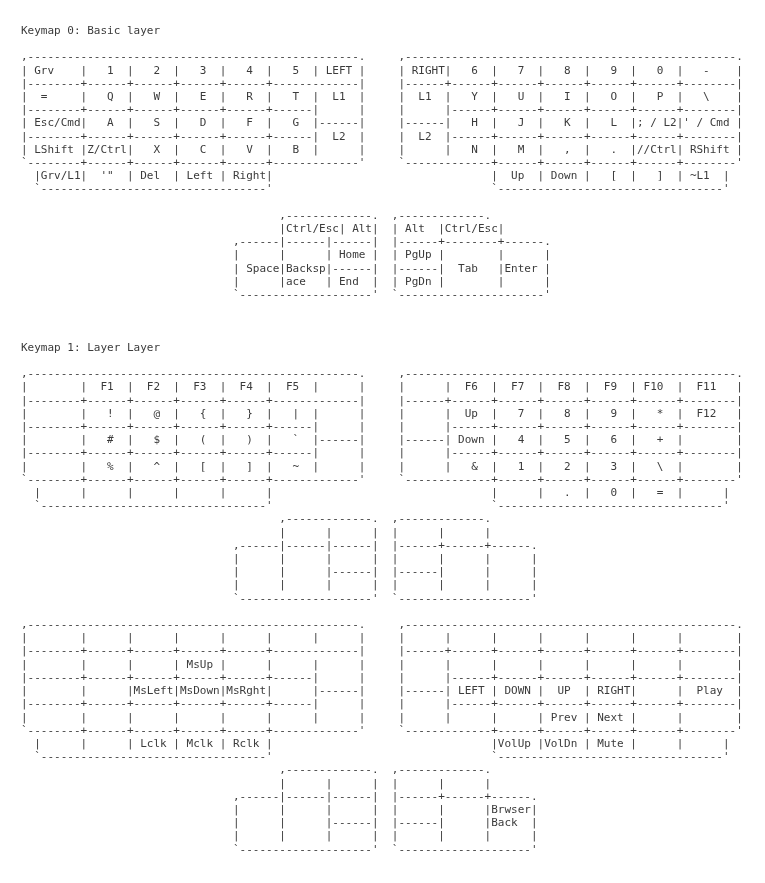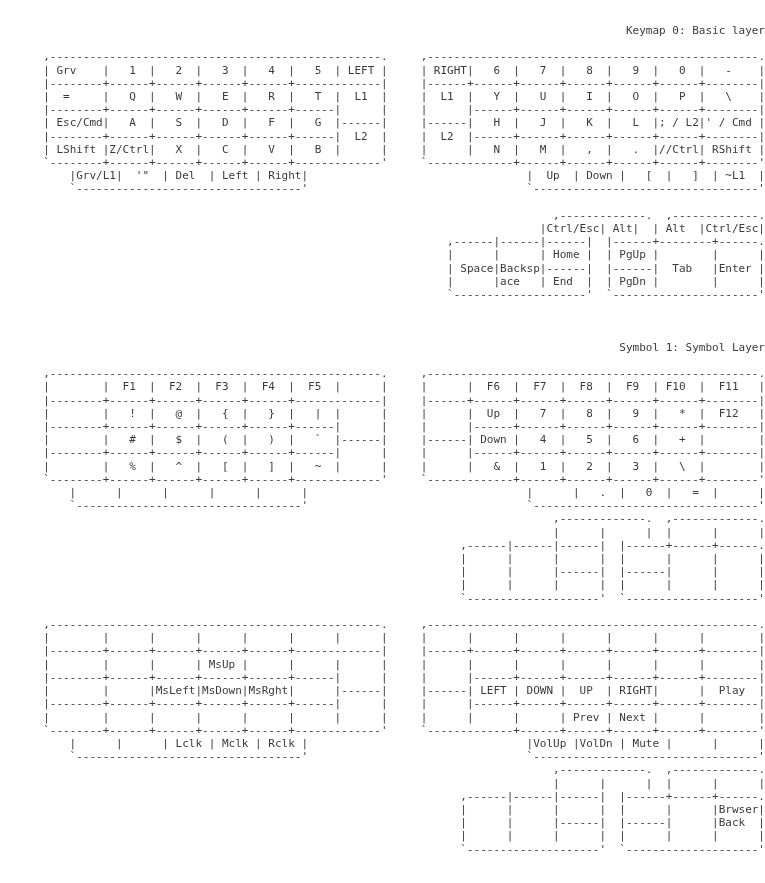--- a/index.html
+++ b/index.html
@@ -9,21 +9,20 @@
     background: #ffffff;
     box-sizing: border-box;
     padding: 24px 0 0 21px;
     overflow: hidden;
   }
   .doc {
     font-family: "DejaVu Sans Mono", "Liberation Mono", monospace;
     font-size: 11px;
     line-height: 13.2px;
     color: #3b3b3b;
-    text-align: right;
   }
   .section-title {
     white-space: pre;
     font-family: "DejaVu Sans Mono", "Liberation Mono", monospace;
     font-size: 11px;
     line-height: 13.2px;
   }
   pre.art {
     margin: 13.2px 0 0 0;
     padding: 0;
@@ -57,21 +56,21 @@
                                        ,-------------.  ,-------------.
                                        |Ctrl/Esc| Alt|  | Alt  |Ctrl/Esc|
                                 ,------|------|------|  |------+--------+------.
                                 |      |      | Home |  | PgUp |        |      |
                                 | Space|Backsp|------|  |------|  Tab   |Enter |
                                 |      |ace   | End  |  | PgDn |        |      |
                                 `--------------------'  `----------------------'</pre>
   </section>
 
   <section id="section-keymap-1">
-    <div class="section-title">Symbol 1: Symbol Layer</div>
+    <div class="section-title">Keymap 1: Layer Layer</div>
     <pre class="art">,--------------------------------------------------.     ,--------------------------------------------------.
 |        |  F1  |  F2  |  F3  |  F4  |  F5  |      |     |      |  F6  |  F7  |  F8  |  F9  | F10  |  F11   |
 |--------+------+------+------+------+-------------|     |------+------+------+------+------+------+--------|
 |        |   !  |   @  |   {  |   }  |   |  |      |     |      |  Up  |   7  |   8  |   9  |   *  |  F12   |
 |--------+------+------+------+------+------|      |     |      |------+------+------+------+------+--------|
 |        |   #  |   $  |   (  |   )  |   `  |------|     |------| Down |   4  |   5  |   6  |   +  |        |
 |--------+------+------+------+------+------|      |     |      |------+------+------+------+------+--------|
 |        |   %  |   ^  |   [  |   ]  |   ~  |      |     |      |   &amp;  |   1  |   2  |   3  |   \  |        |
 `--------+------+------+------+------+-------------'     `-------------+------+------+------+------+--------'
   |      |      |      |      |      |                                 |      |   .  |   0  |   =  |      |

